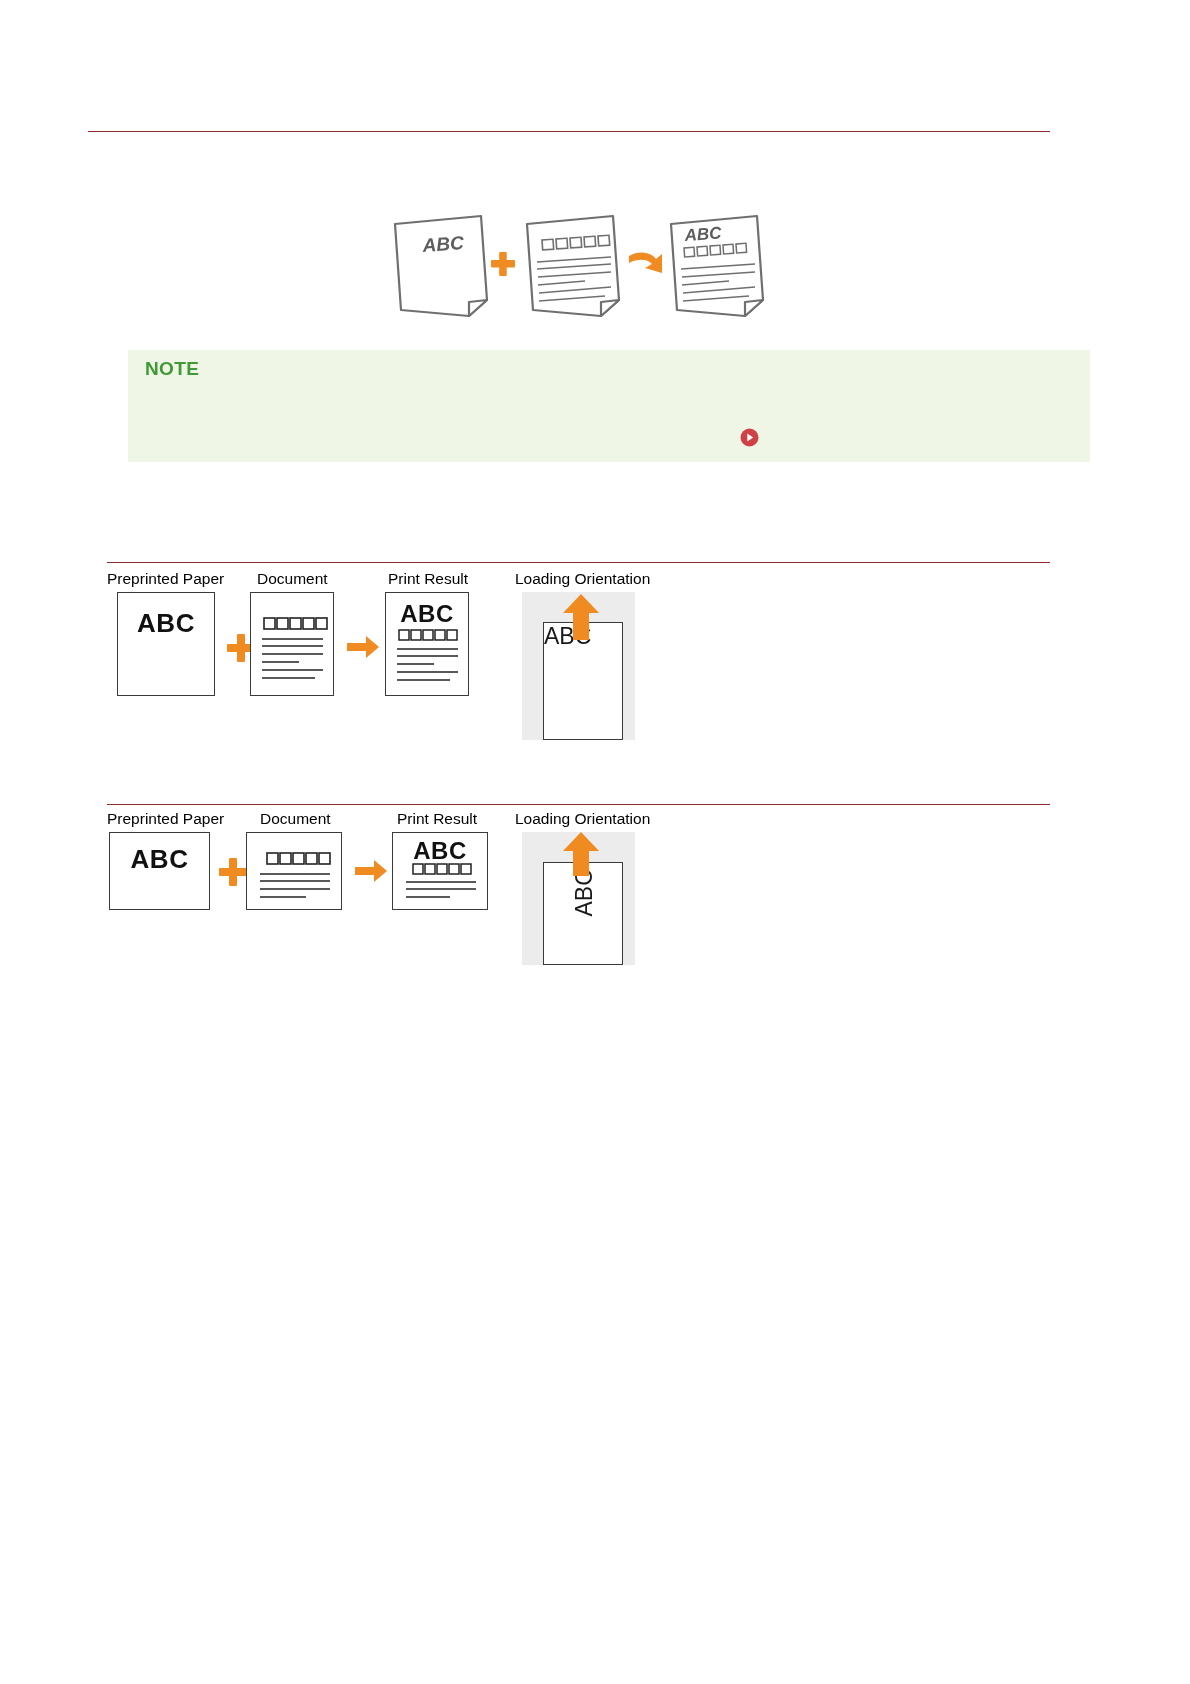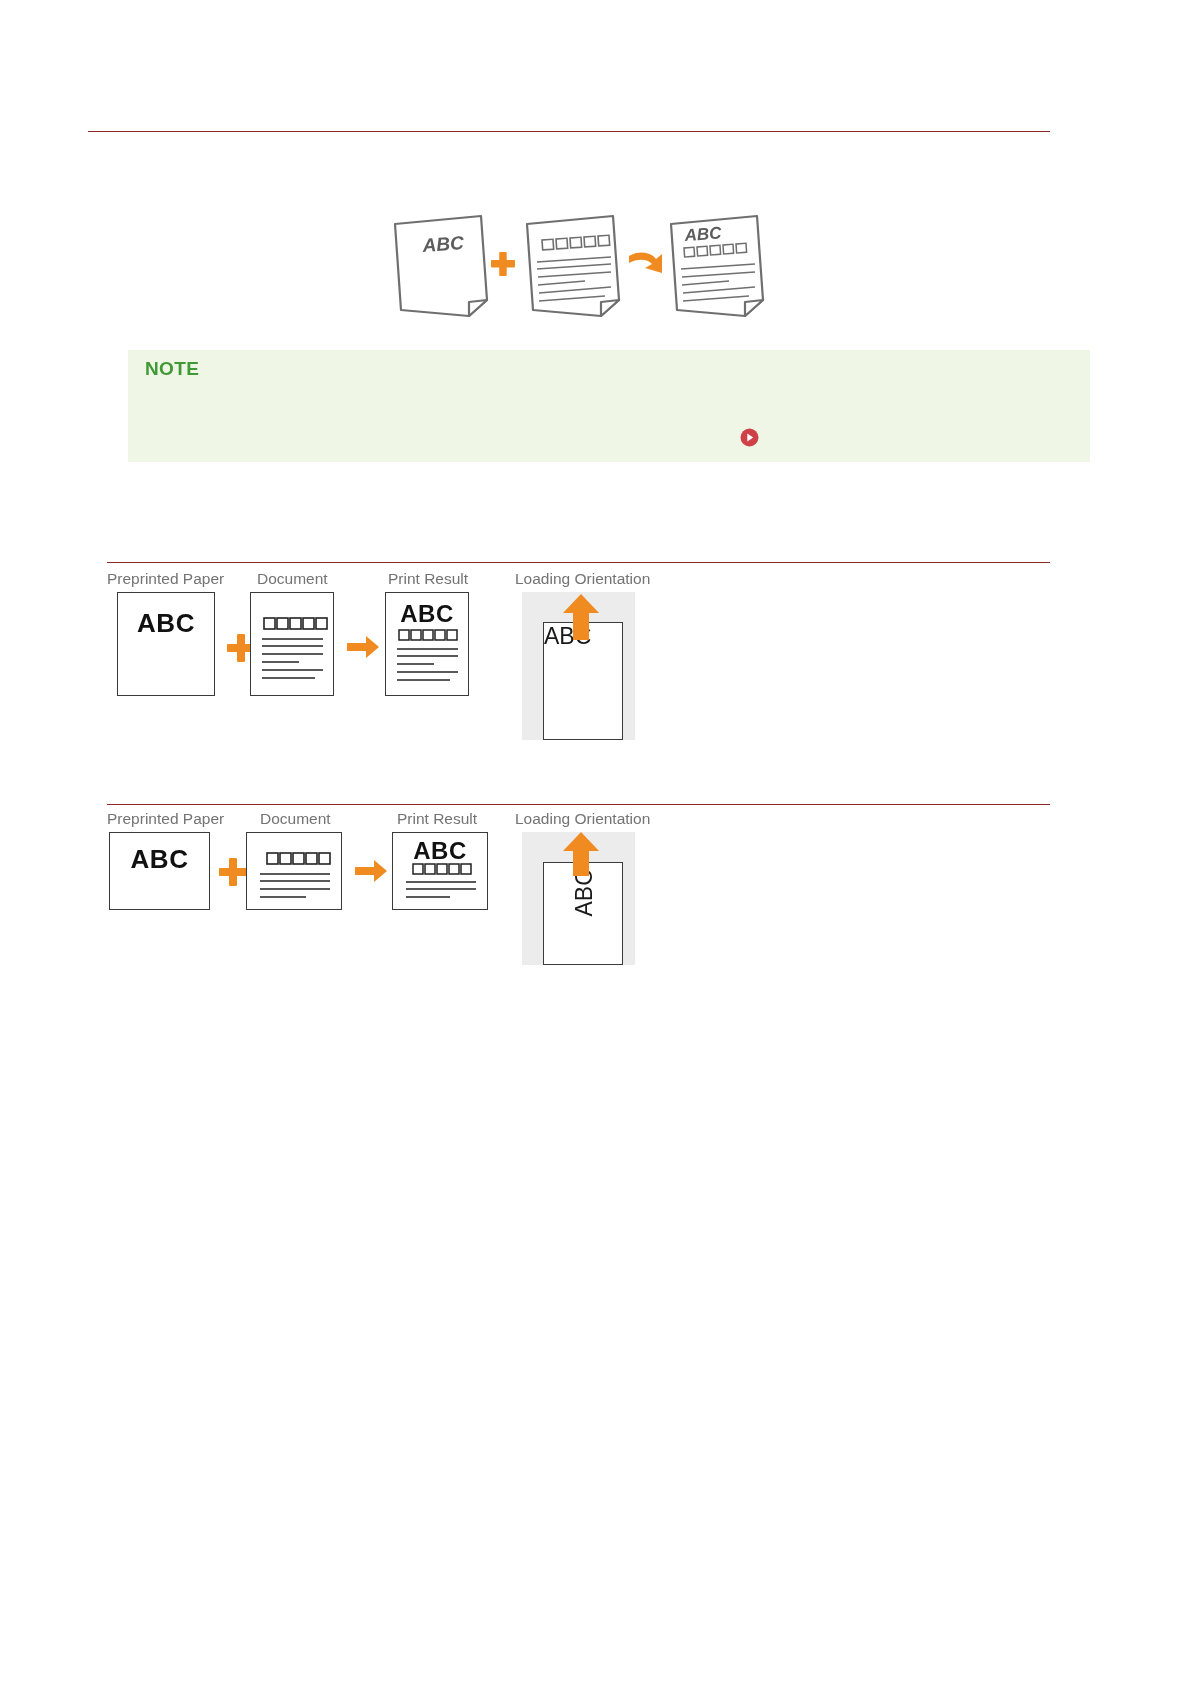--- a/index.html
+++ b/index.html
@@ -47,21 +47,21 @@
     width:19px;height:19px;
   }
 
   
   .row{position:absolute;left:107px;width:943px;}
   .row1{top:556px;height:200px;}
   .row2{top:798px;height:180px;}
 
   .cap{
     position:absolute;
-    font-size:15.5px;color:#737373;
+    font-size:15.5px;color:#000000;
     white-space:nowrap;
     font-family:"Liberation Sans", sans-serif;
   }
 
   .sheet{
     position:absolute;
     border:1.6px solid #3a3a3a;
     background:#ffffff;
     box-sizing:border-box;
   }

